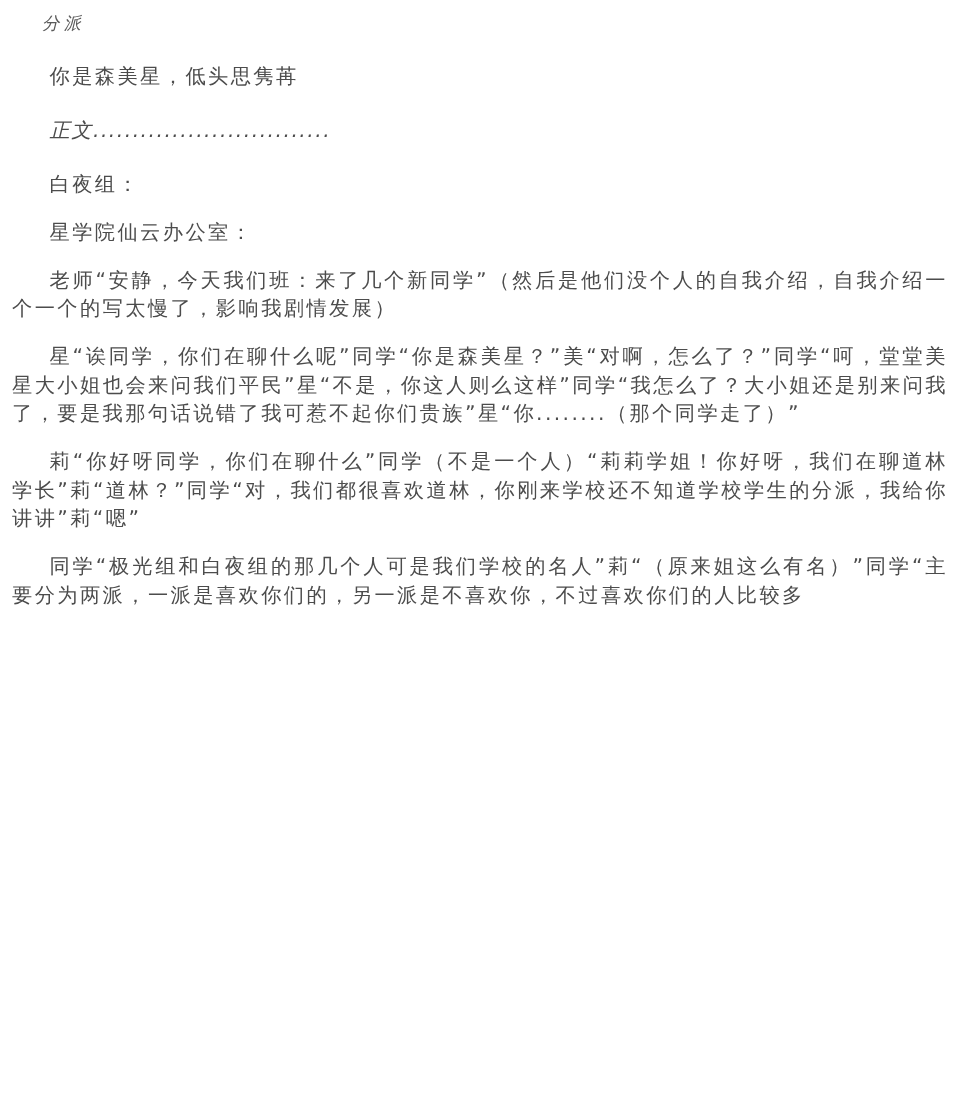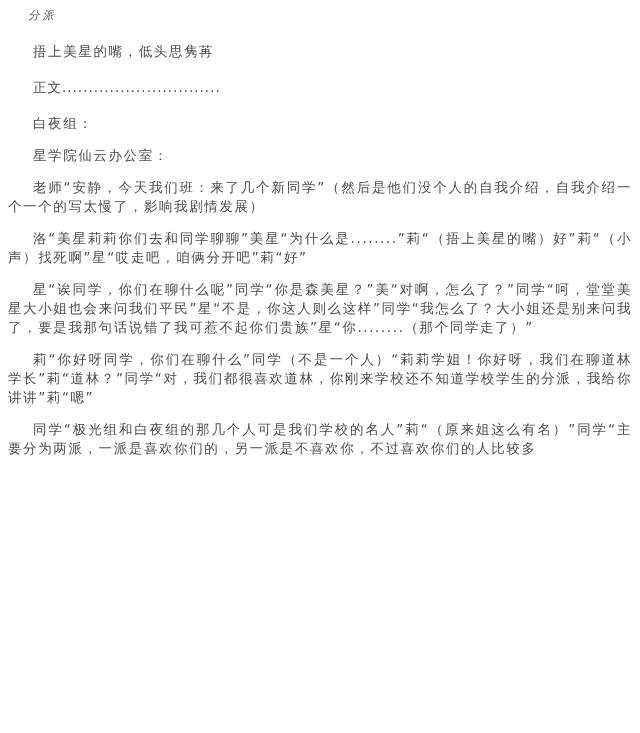--- a/index.html
+++ b/index.html
@@ -31,36 +31,35 @@
     font-style: italic;
     color: #5a5a5a;
     letter-spacing: 3px;
   }
   p {
     margin: 0;
     text-indent: 25px;
     text-align: justify;
   }
   p.poem    { margin: 17px 0; }
-  p.divider { margin: 17px 0; letter-spacing: 1px; }
+  p.divider { margin: 17px 0; letter-spacing: 1px; font-style: italic; }
   p.heading { margin: 13px 0; }
   p.body    { margin: 13px 0; }
 </style>
 </head>
 <body>
 
 <div class="page">
   <div class="doc-title">分派</div>
 
-  <p class="poem">捂上美星的嘴，低头思隽苒</p>
+  <p class="poem">你是森美星，低头思隽苒</p>
   <p class="divider">正文..............................</p>
 
   <p class="heading">白夜组：</p>
 
   <p class="heading">星学院仙云办公室：</p>
 
   <p class="body">老师“安静，今天我们班：来了几个新同学”（然后是他们没个人的自我介绍，自我介绍一个一个的写太慢了，影响我剧情发展）</p>
-  <p class="body">洛“美星莉莉你们去和同学聊聊”美星“为什么是........”莉“（捂上美星的嘴）好”莉“（小声）找死啊”星“哎走吧，咱俩分开吧”莉“好”</p>
   <p class="body">星“诶同学，你们在聊什么呢”同学“你是森美星？”美“对啊，怎么了？”同学“呵，堂堂美星大小姐也会来问我们平民”星“不是，你这人则么这样”同学“我怎么了？大小姐还是别来问我了，要是我那句话说错了我可惹不起你们贵族”星“你........（那个同学走了）”</p>
 
   <p class="body">莉“你好呀同学，你们在聊什么”同学（不是一个人）“莉莉学姐！你好呀，我们在聊道林学长”莉“道林？”同学“对，我们都很喜欢道林，你刚来学校还不知道学校学生的分派，我给你讲讲”莉“嗯”</p>
   <p class="body">同学“极光组和白夜组的那几个人可是我们学校的名人”莉“（原来姐这么有名）”同学“主要分为两派，一派是喜欢你们的，另一派是不喜欢你，不过喜欢你们的人比较多</p>
 </div>
 
 </body></html>

